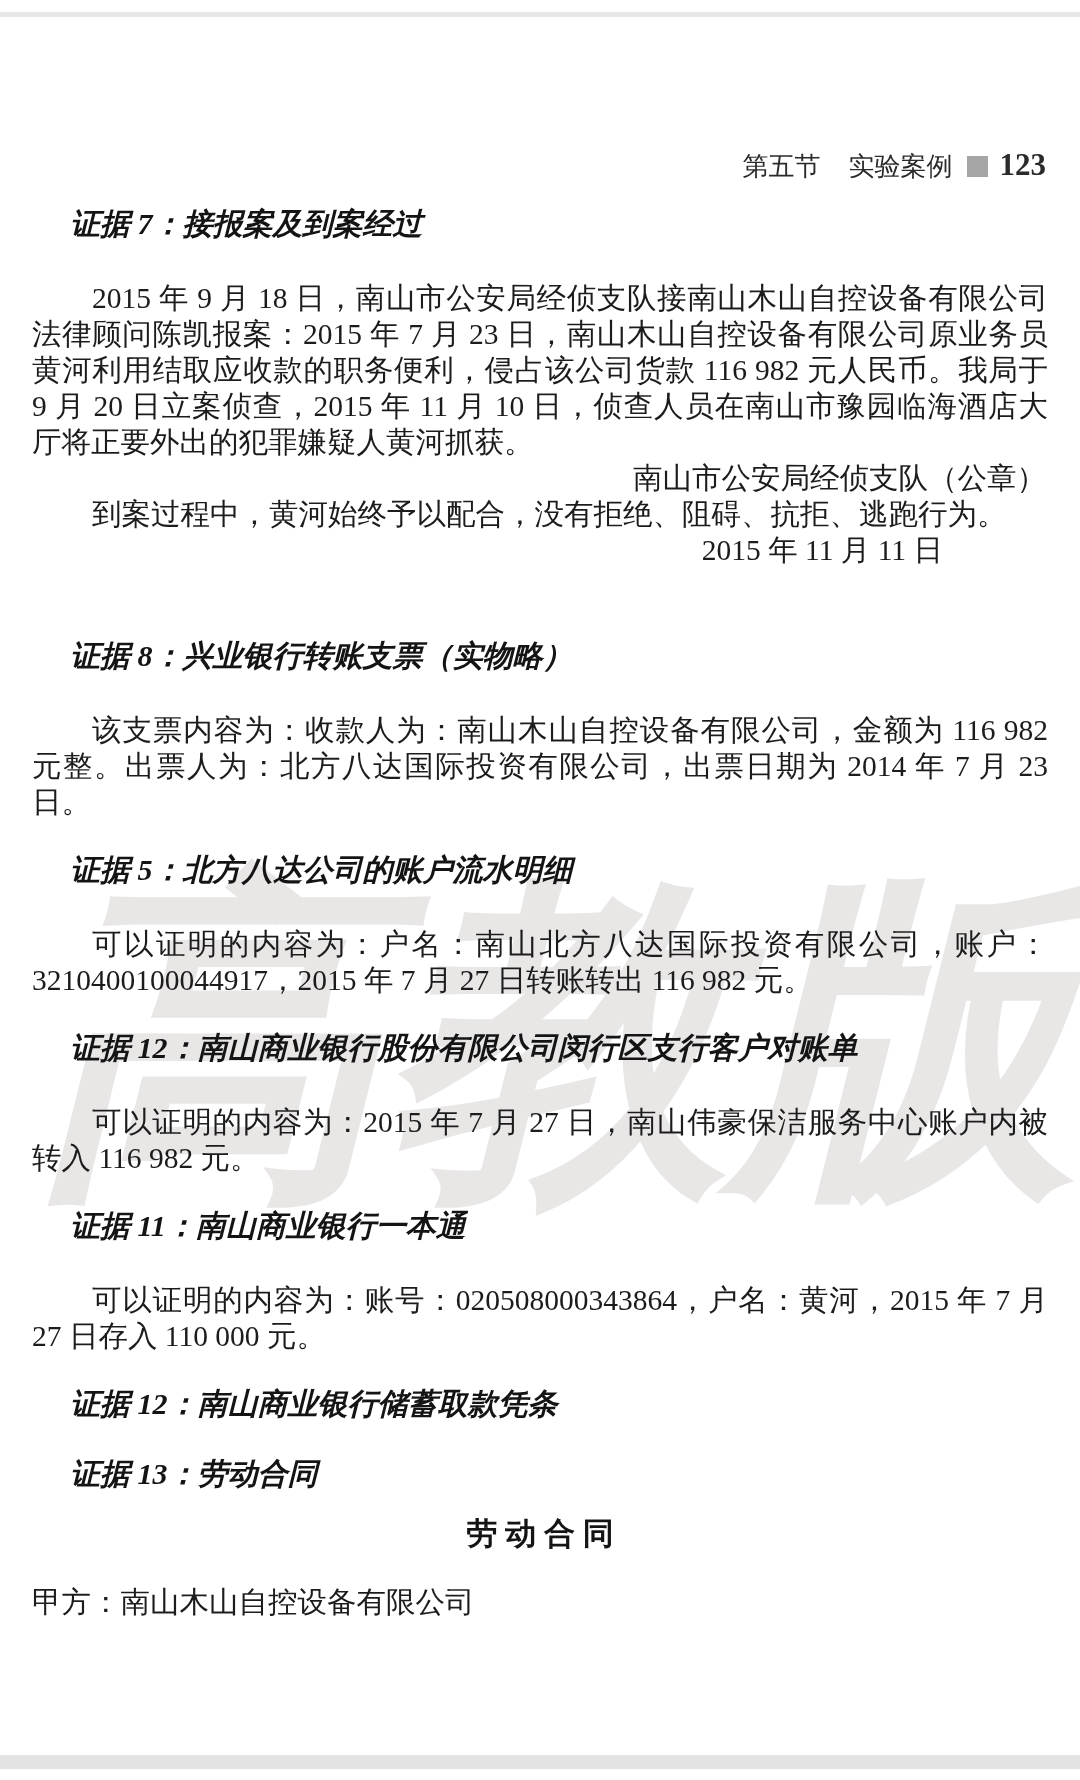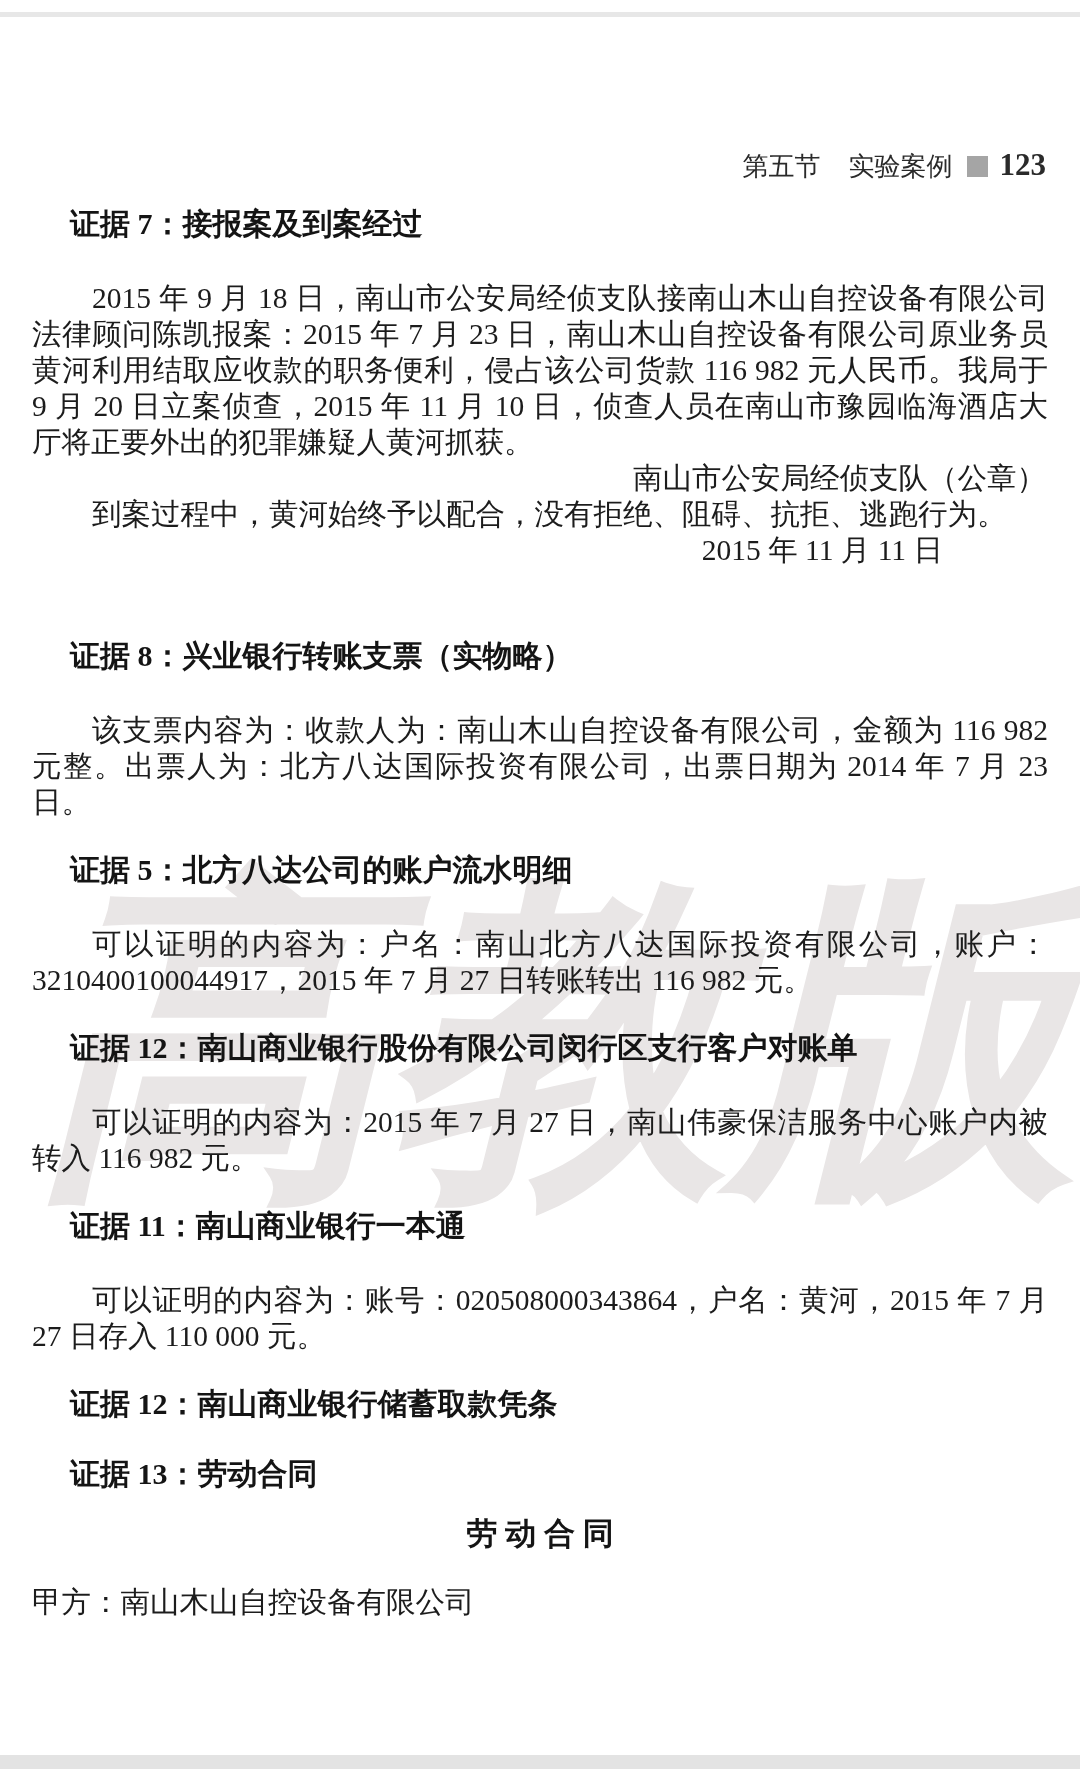--- a/index.html
+++ b/index.html
@@ -77,20 +77,21 @@
     font-weight: bold;
     font-size: 31px;
   }
   .ev-heading {
     margin: 30px 0 0 0;
     padding-left: 38px;
     font-size: 30px;
     line-height: 40px;
     font-weight: bold;
     color: #141414;
+    font-style: italic;
   }
   .ev-heading.first { margin-top: 22px; }
   .ev-heading.after-date { margin-top: 68px; }
   .body {
     margin: 36px 0 0 0;
     font-size: 29.5px;
     line-height: 36px;
     text-align: justify;
     text-justify: inter-ideograph;
     color: #1c1c1c;

